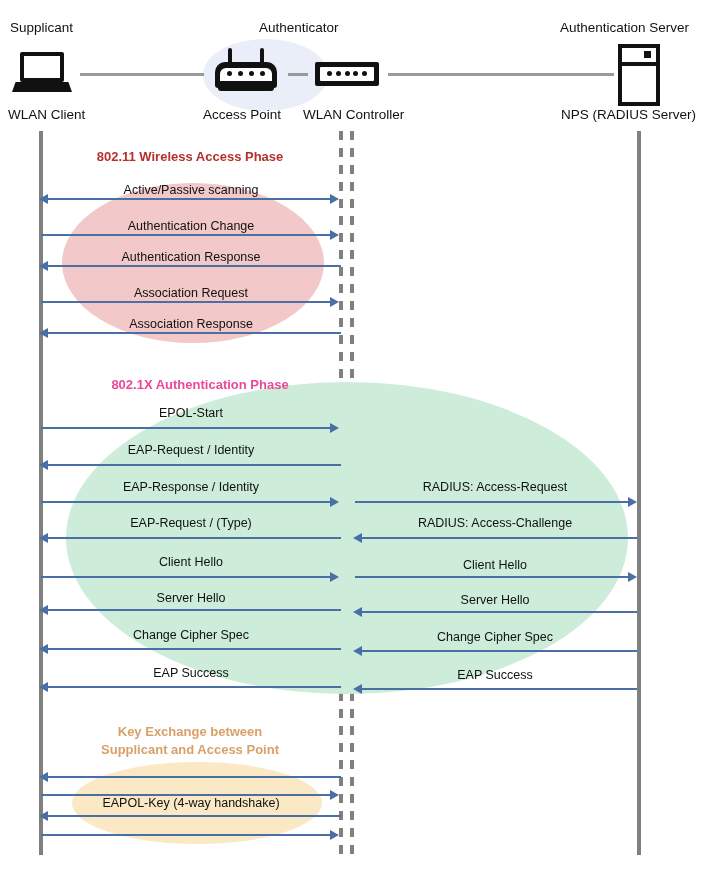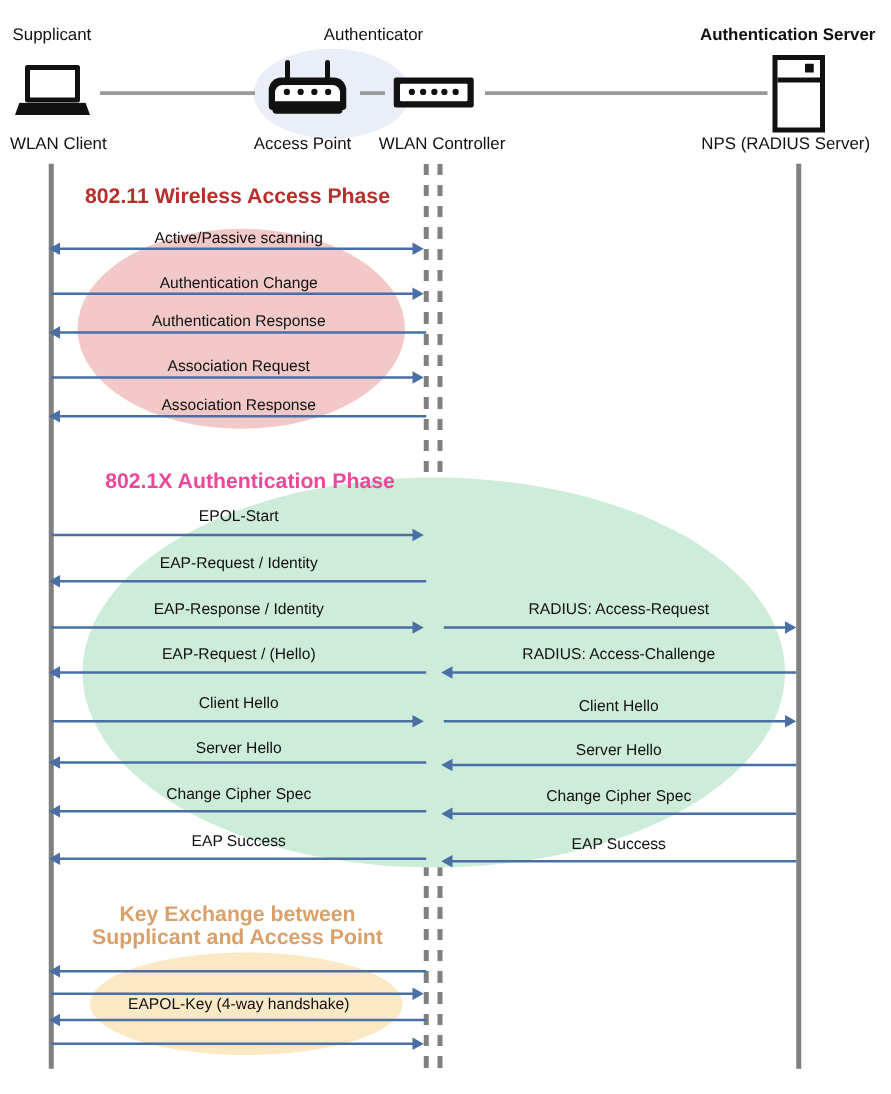--- a/index.html
+++ b/index.html
@@ -40,21 +40,21 @@
 
   
   .lifeline{position:absolute;width:4px;background:#808080;}
   .lifeline-dashed{position:absolute;width:4px;
      background:repeating-linear-gradient(to bottom,#808080 0 9px,transparent 9px 17px);}
 
   
   .blob{position:absolute;border-radius:50%;}
 
   
-  .phase-title{position:absolute;font-size:17px;font-weight:bold;white-space:nowrap;text-align:center;line-height:19px;}
+  .phase-title{position:absolute;font-size:13px;font-weight:bold;white-space:nowrap;text-align:center;line-height:19px;}
 
   
   .msg-label{position:absolute;font-size:12.5px;color:#111;white-space:nowrap;text-align:center;}
   .arrow-line{position:absolute;height:2px;background:#4a6fa5;}
   .arrow-head{position:absolute;width:0;height:0;border-top:5px solid transparent;border-bottom:5px solid transparent;}
   .arrow-head.right{border-left:9px solid #4a6fa5;}
   .arrow-head.left{border-right:9px solid #4a6fa5;}
 </style>
 </head>
 <body>
@@ -91,21 +91,21 @@
     <div class="leds">
         <i></i>
         <i></i>
         <i></i>
         <i></i>
         <i></i>
       </div>
   </div>
   <div class="actor-sub" style="left:303px;top:107px;">WLAN Controller</div>
 
-  <div class="actor-title" style="left:560px;top:20px;font-weight:bold;">Authentication Server</div>
+  <div class="actor-title" style="left:560px;top:20px;">Authentication Server</div>
   <div class="server" style="left:618px;top:44px;">
     <div class="led"></div>
     <div class="bay"></div>
   </div>
   <div class="actor-sub" style="left:561px;top:107px;">NPS (RADIUS Server)</div>
 
   <div class="connector" style="left:80px;top:73px;width:124px;"></div>
   <div class="connector" style="left:288px;top:73px;width:20px;"></div>
   <div class="connector" style="left:388px;top:73px;width:226px;"></div>
 
@@ -149,21 +149,21 @@
   <div class="arrow-line" style="left:47px;top:464px;width:294px;"></div>
   <div class="arrow-head left" style="left:39px;top:460px;"></div>
 
   <div class="msg-label" style="left:41px;top:480px;width:300px;">EAP-Response / Identity</div>
   <div class="arrow-line" style="left:41px;top:501px;width:294px;"></div>
   <div class="arrow-head right" style="left:330px;top:497px;"></div>
   <div class="msg-label" style="left:355px;top:480px;width:280px;">RADIUS: Access-Request</div>
   <div class="arrow-line" style="left:355px;top:501px;width:275px;"></div>
   <div class="arrow-head right" style="left:628px;top:497px;"></div>
 
-  <div class="msg-label" style="left:41px;top:516px;width:300px;">EAP-Request / (Hello)</div>
+  <div class="msg-label" style="left:41px;top:516px;width:300px;">EAP-Request / (Type)</div>
   <div class="arrow-line" style="left:47px;top:537px;width:294px;"></div>
   <div class="arrow-head left" style="left:39px;top:533px;"></div>
   <div class="msg-label" style="left:355px;top:516px;width:280px;">RADIUS: Access-Challenge</div>
   <div class="arrow-line" style="left:361px;top:537px;width:276px;"></div>
   <div class="arrow-head left" style="left:353px;top:533px;"></div>
 
   <div class="msg-label" style="left:41px;top:555px;width:300px;">Client Hello</div>
   <div class="arrow-line" style="left:41px;top:576px;width:294px;"></div>
   <div class="arrow-head right" style="left:330px;top:572px;"></div>
   <div class="msg-label" style="left:355px;top:558px;width:280px;">Client Hello</div>

